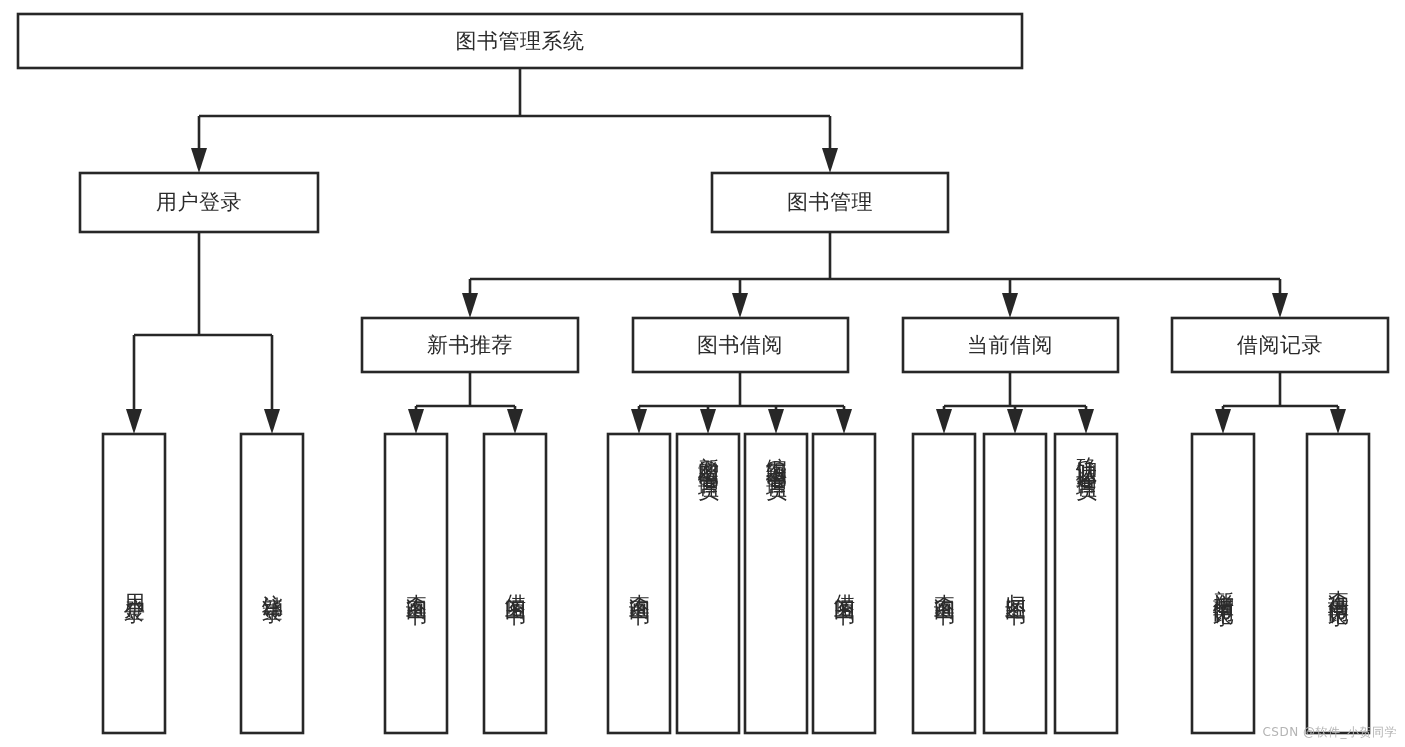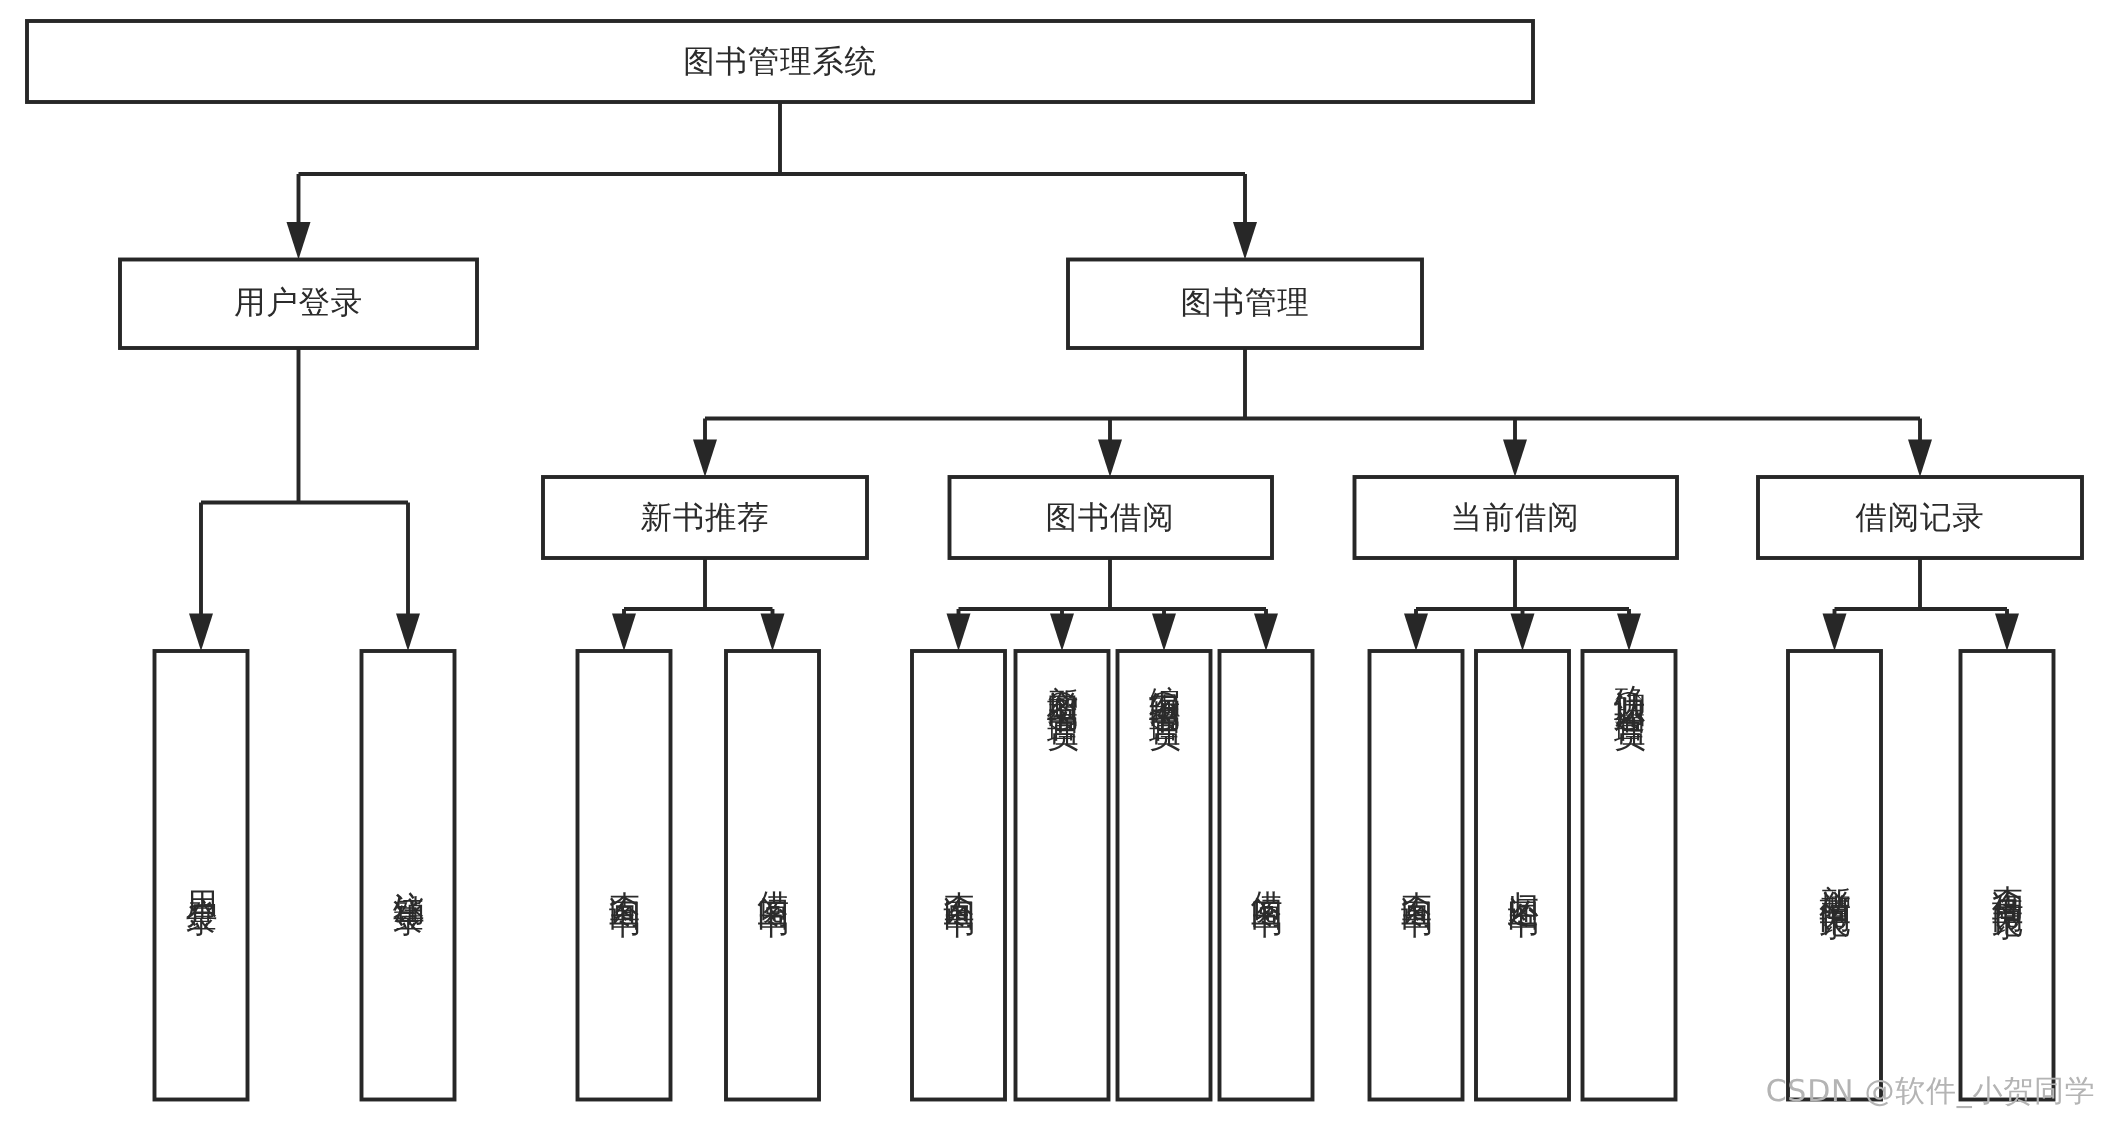--- a/index.html
+++ b/index.html
@@ -67,21 +67,21 @@
     letter-spacing: 3.5px;
     line-height: 1;
     white-space: nowrap;
     text-align: center;
   }
   .watermark {
     position: absolute;
     right: 8px;
     bottom: 6px;
     font-family: "DejaVu Sans", "Liberation Sans", sans-serif;
-    font-size: 20px;
+    font-size: 12px;
     color: #b4b4b4;
     letter-spacing: 0.5px;
     white-space: nowrap;
     text-align: center;
   }
 </style>
 </head>
 <body>
 
 <div id="diagram-root">

